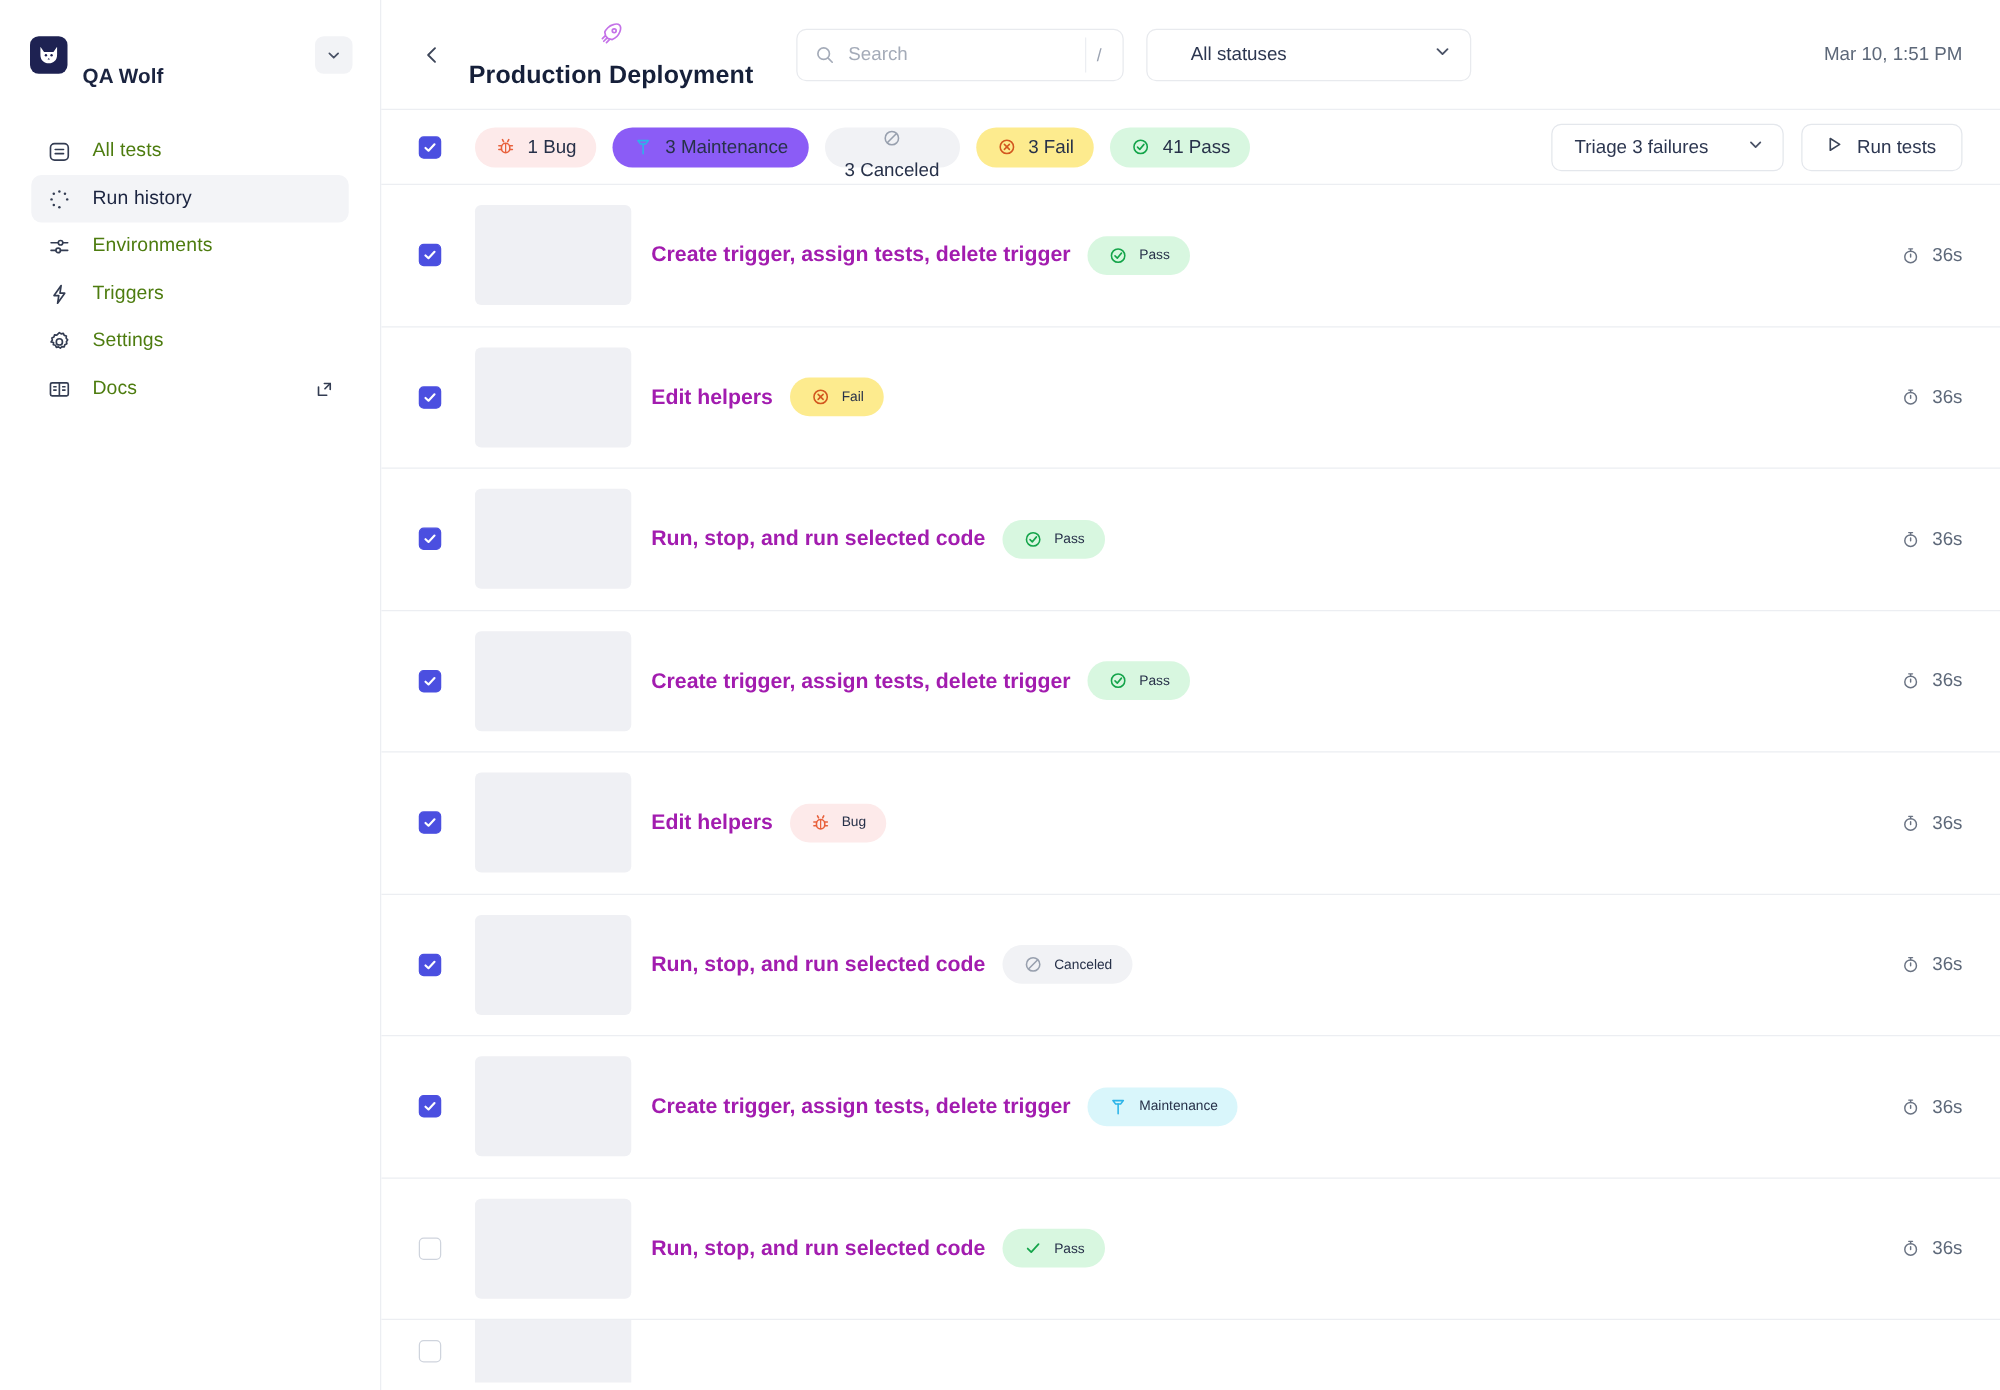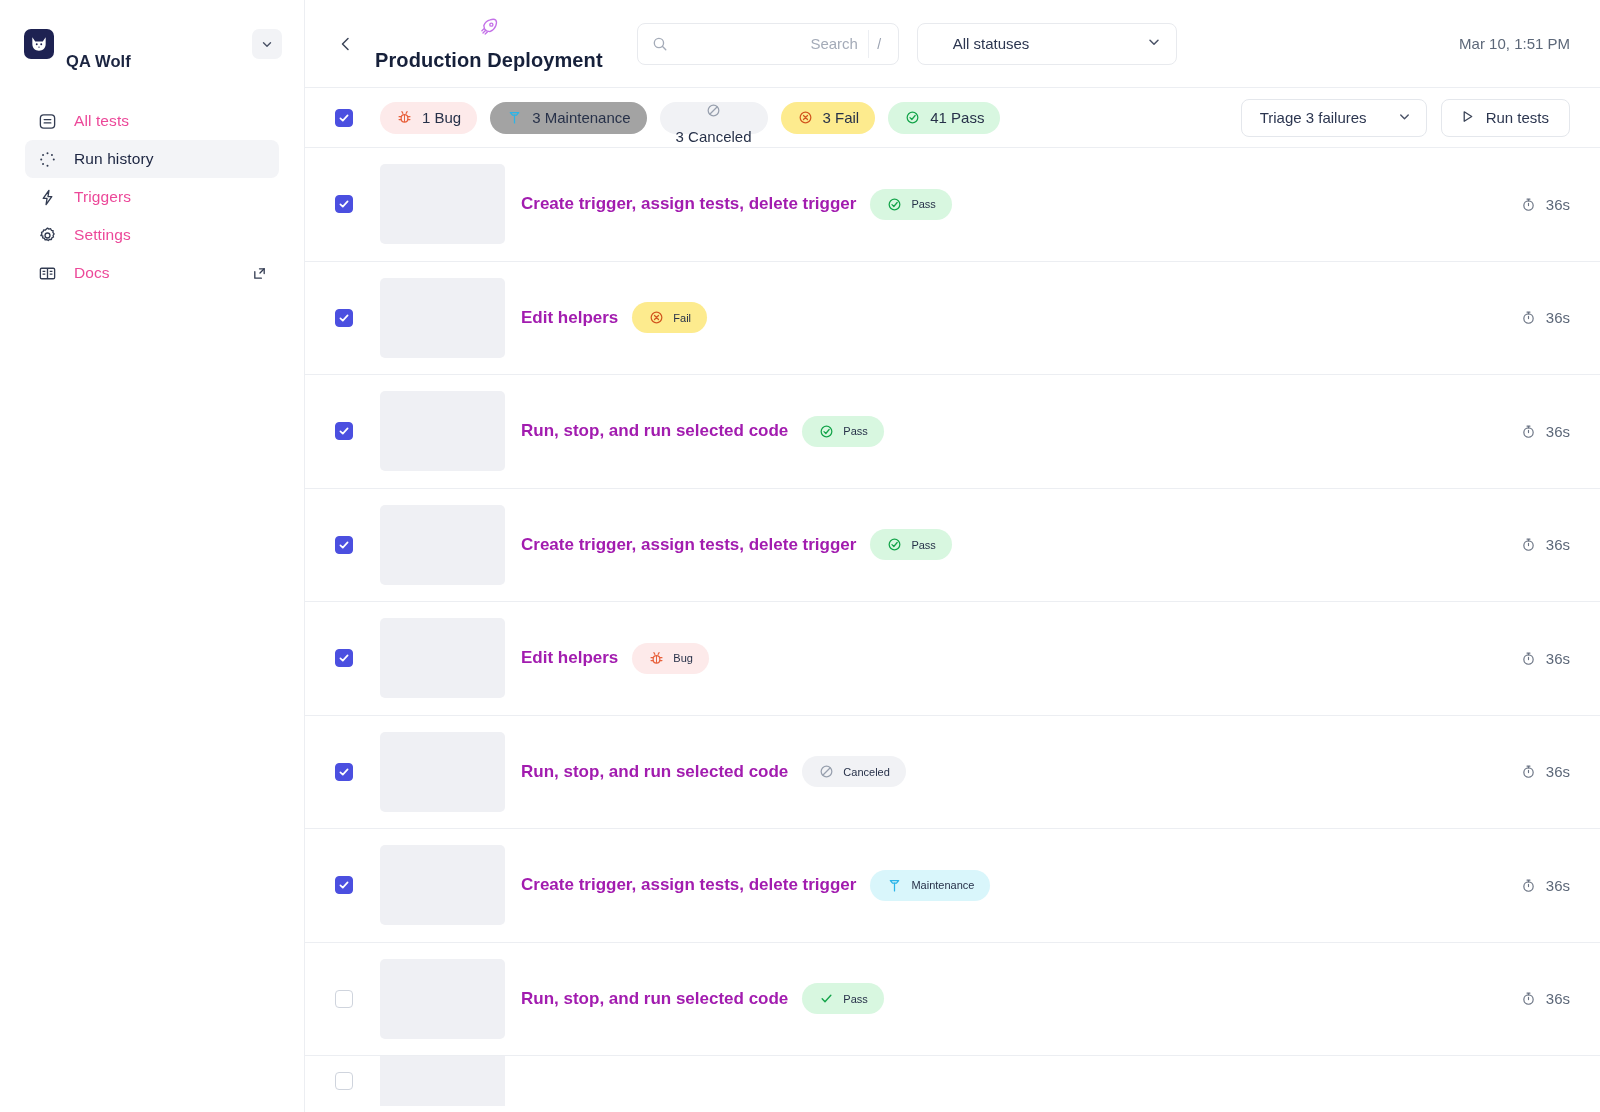--- a/index.html
+++ b/index.html
@@ -46,21 +46,21 @@
   .nav { margin-top: 14px; padding: 0 25px; }
   .nav-item {
     display: flex; align-items: center; gap: 17px;
     height: 38px; padding: 0 12px;
     border-radius: 8px;
     cursor: pointer;
     position: relative;
   }
   .nav-item.active { background: #f3f4f7; }
   .nav-icon { width: 20px; height: 20px; display: flex; align-items: center; justify-content: center; flex: 0 0 20px; }
-  .nav-label { font-size: 15.5px; color: #ec4899; letter-spacing: .1px; }
+  .nav-label { font-size: 15.5px; color: #4d7c0f; letter-spacing: .1px; }
   .nav-item.active .nav-label { color: #1b2440; }
   .nav-ext { margin-left: auto; width: 16px; height: 16px; display:flex; align-items:center; justify-content:center; }
 
   
   .main { flex: 1 1 auto; height: 100%; display: flex; flex-direction: column; min-width: 0; }
 
   .topbar {
     height: 88px;
     border-bottom: 1px solid #eceef2;
     display: flex; align-items: center;
@@ -82,21 +82,21 @@
     width: 262px; height: 42px;
     border: 1px solid #e8eaee; border-radius: 8px;
     display: flex; align-items: center; gap: 10px;
     padding: 0 8px 0 14px;
     background: #fff;
   }
   .search-box .s-icon { width: 17px; height: 17px; flex: 0 0 17px; display:flex; align-items:center; justify-content:center;}
   .search-input {
     border: 0; outline: 0; flex: 1 1 auto;
     font-size: 15px; font-family: inherit; color: #2c3650;
-    background: transparent; min-width: 0; text-align: right;
+    background: transparent; min-width: 0;
   }
   .search-input::placeholder { color: #a4abb8; }
   .slash-key {
     width: 24px; height: 28px;
     border-left: 1px solid #eceef2;
     display: flex; align-items: center; justify-content: center;
     font-size: 14px; color: #9aa2b1;
   }
 
   .status-select {
@@ -124,21 +124,21 @@
   }
   .chip {
     height: 32px; border-radius: 16px;
     display: inline-flex; align-items: center; gap: 9px;
     padding: 0 16px;
     font-size: 15px; color: #273149;
     cursor: pointer; white-space: nowrap;
   }
   .chip .c-icon { width: 17px; height: 17px; display:flex;align-items:center;justify-content:center; flex:0 0 17px;}
   .chip-bug   { background: #fdeaea; }
-  .chip-maint { background: #a3a3a3; }
+  .chip-maint { background: #8b5cf6; }
   .chip-cancel{ background: #f1f2f5; flex-direction: column; }
   .chip-fail  { background: #fdeb8e; }
   .chip-pass  { background: #d8f7e0; }
 
   .bar-right { margin-left: auto; display: flex; align-items: center; gap: 14px; }
   .triage-btn {
     height: 38px; border: 1px solid #e4e7ec; border-radius: 8px;
     display: flex; align-items: center; gap: 30px;
     padding: 0 14px 0 18px; background: #fff; cursor: pointer;
     font-size: 15px; color: #2c3650;
@@ -237,20 +237,30 @@
               <circle cx="16.6" cy="10" r="1.05"></circle>
             <circle cx="5.3" cy="5.3" r="1.05"></circle>
               <circle cx="3.4" cy="10" r="1.05"></circle>
             <circle cx="5.3" cy="14.7" r="1.05"></circle>
               <circle cx="10" cy="16.6" r="1.05"></circle>
           </svg>
         </span>
         <span class="nav-label">Run history</span>
       </div>
 
+      <div class="nav-item">
+        <span class="nav-icon">
+          <svg width="19" height="19" viewBox="0 0 20 20" fill="none" stroke="#333c52" stroke-width="1.4" stroke-linecap="round">
+            <path d="M3 6.5h6M13 6.5h4M3 13h4M11 13h6"></path>
+            <circle cx="11" cy="6.5" r="1.9"></circle>
+              <circle cx="9" cy="13" r="1.9"></circle>
+          </svg>
+        </span>
+        <span class="nav-label">Environments</span>
+      </div>
 
       <div class="nav-item">
         <span class="nav-icon">
           <svg width="19" height="19" viewBox="0 0 20 20" fill="none" stroke="#333c52" stroke-width="1.4" stroke-linejoin="round" stroke-linecap="round">
             <path d="M11.5 2.5 L5.5 11 L9.5 11 L8.5 17.5 L14.5 9 L10.5 9 Z"></path>
           </svg>
         </span>
         <span class="nav-label">Triggers</span>
       </div>
 

